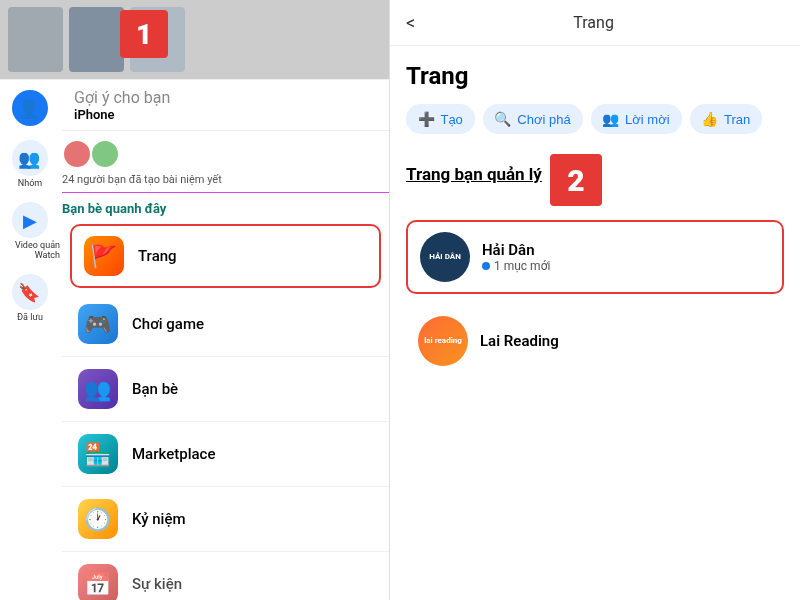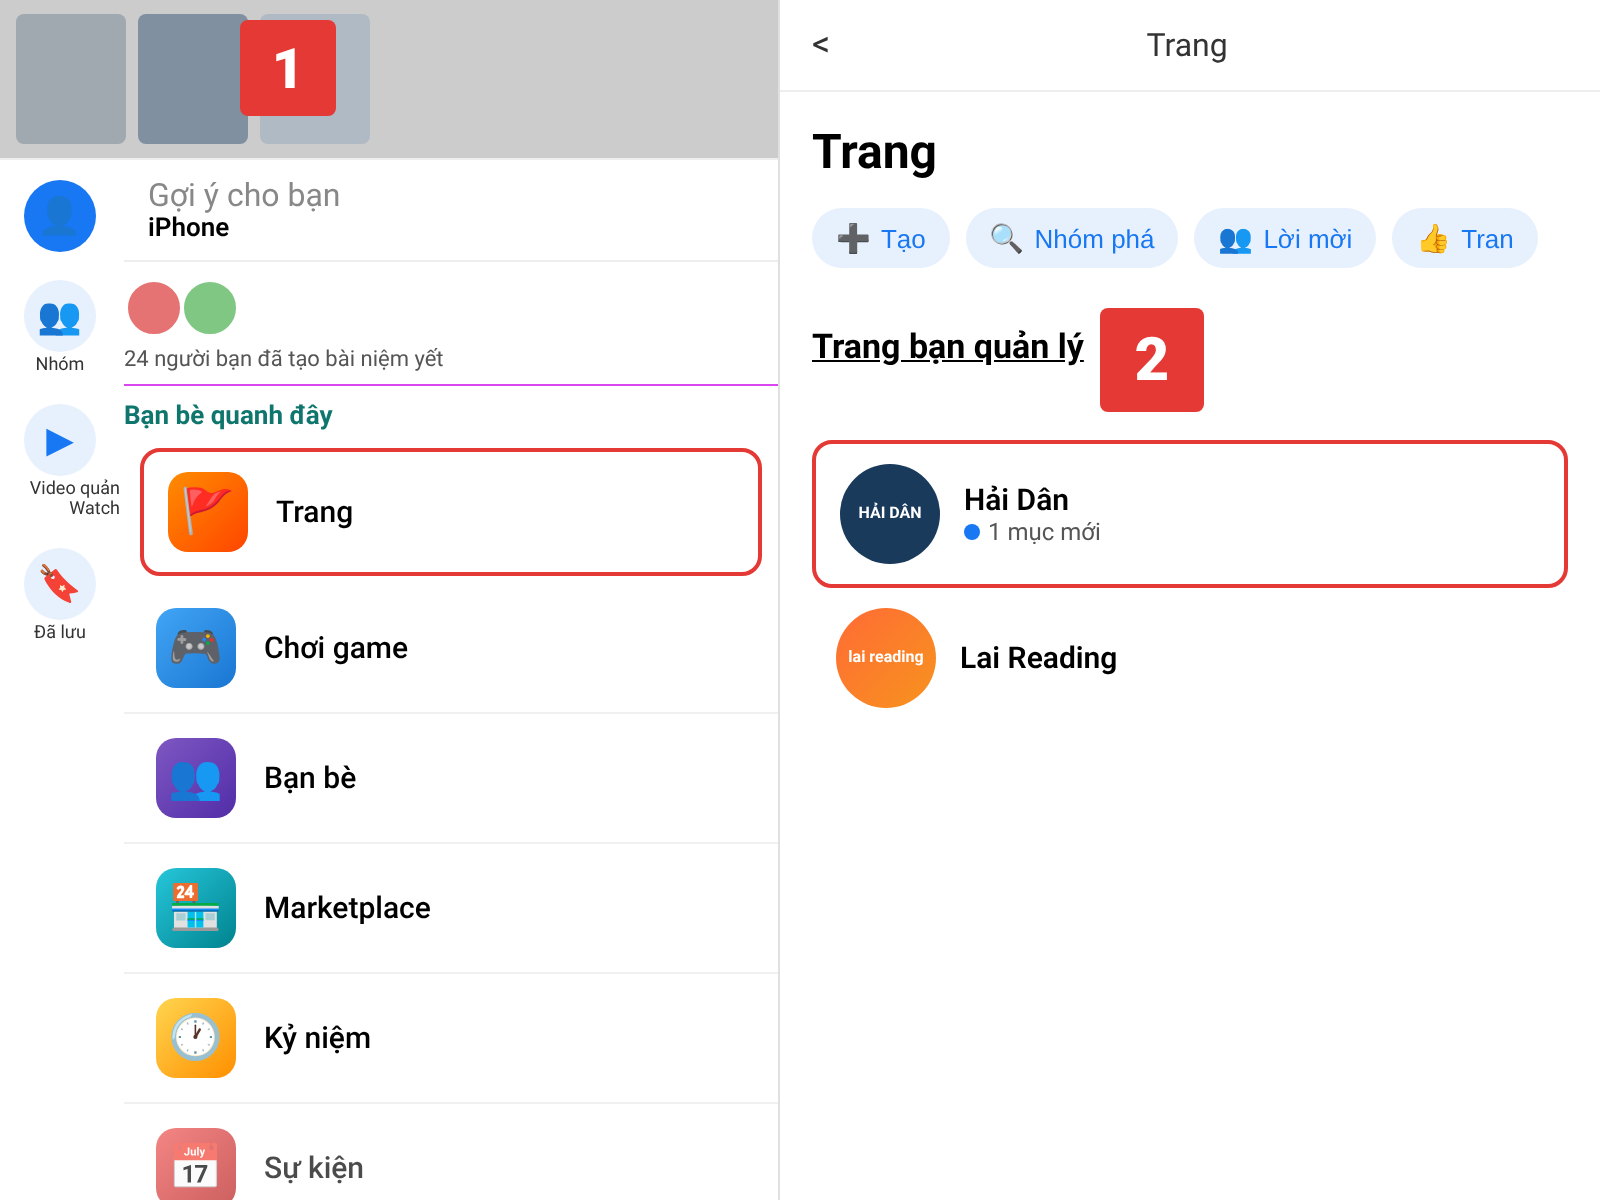--- a/index.html
+++ b/index.html
@@ -248,21 +248,21 @@
       text-decoration: underline;
     }
 
     
     .page-card {
       display: flex;
       align-items: center;
       gap: 12px;
       padding: 10px 12px;
       border-radius: 10px;
-      margin-bottom: 0;
+      margin-bottom: 12px;
       cursor: pointer;
     }
     .page-card.highlighted-card {
       border: 2.5px solid #e53935;
     }
     .page-logo {
       width: 50px;
       height: 50px;
       border-radius: 50%;
       display: flex;
@@ -434,21 +434,21 @@
 
     <div class="page-title">Trang</div>
 
     <div class="tabs-row">
       <button class="tab-btn">
         <span class="tab-icon">➕</span>
         <span>Tạo</span>
       </button>
       <button class="tab-btn">
         <span class="tab-icon">🔍</span>
-        <span>Nhóm phá</span>
+        <span>Chơi phá</span>
       </button>
       <button class="tab-btn">
         <span class="tab-icon">👥</span>
         <span>Lời mời</span>
       </button>
       <button class="tab-btn">
         <span class="tab-icon">👍</span>
         <span>Tran</span>
       </button>
     </div>

